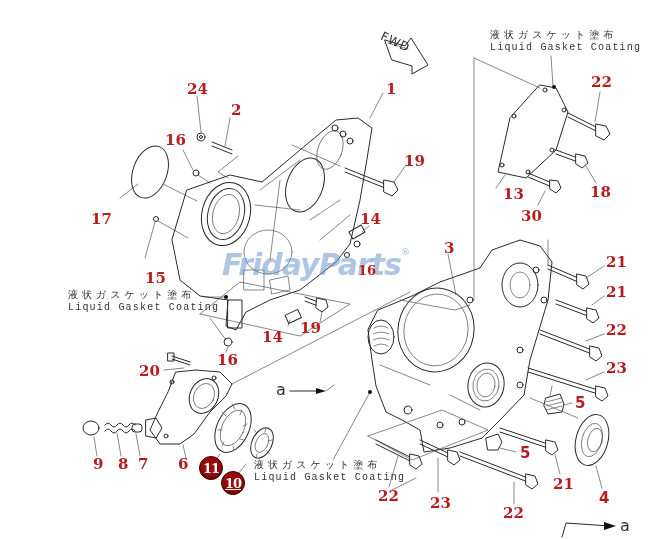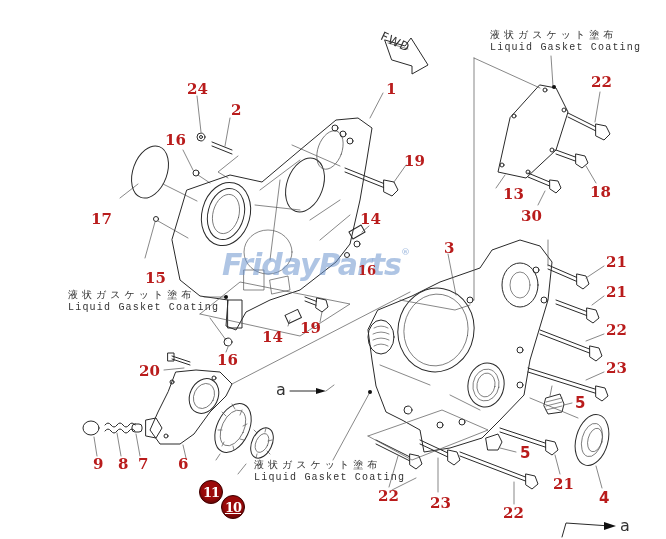--- a/index.html
+++ b/index.html
@@ -13,21 +13,21 @@
   .art .thin { stroke-width: 0.7; stroke: #555; }
   .art .fillw { fill: #fff; }
   .art .dot { fill: #111; stroke: none; }
   .callout { position: absolute; color: #b91c1c; font-weight: bold; font-size: 15px;
              font-family: "DejaVu Serif", "Liberation Serif", serif; line-height: 1; white-space: nowrap; }
   .callout.sans { font-family: "DejaVu Sans", "Liberation Sans", sans-serif; }
   .badge { position: absolute; width: 22px; height: 22px; border-radius: 50%;
            background: #9b0a0a; border: 1px solid #3a0000; color: #fff; font-weight: bold;
            font-size: 13px; display: flex; align-items: center; justify-content: center;
            font-family: "DejaVu Serif", "Liberation Serif", serif; letter-spacing: -1px;
-           box-shadow: inset 0 -2px 3px rgba(0,0,0,0.35); margin-top: 24px; }
+           box-shadow: inset 0 -2px 3px rgba(0,0,0,0.35); }
   .note { position: absolute; font-family: Liberation Mono, monospace;
           color: #333; font-size: 10px; line-height: 12px; letter-spacing: 1.2px; white-space: nowrap; }
   .note .jp { letter-spacing: 4px; }
   .watermark { position: absolute; left: 222px; top: 247px; font-family: "DejaVu Sans", "Liberation Sans", sans-serif;
                font-weight: bold; font-style: italic; font-size: 30px; color: rgba(110,150,205,0.55);
                letter-spacing: -1px; white-space: nowrap; }
   .watermark .reg { font-size: 9px; vertical-align: top; font-style: normal; }
   .fwd { position: absolute; left: 380px; top: 35px; font-family: "DejaVu Sans", "Liberation Sans", sans-serif;
          font-size: 12px; color: #333; transform: rotate(25deg); letter-spacing: 1px; }
   .ref-a { position: absolute; font-family: "DejaVu Sans", "Liberation Sans", sans-serif; font-size: 16px; color: #333; }

